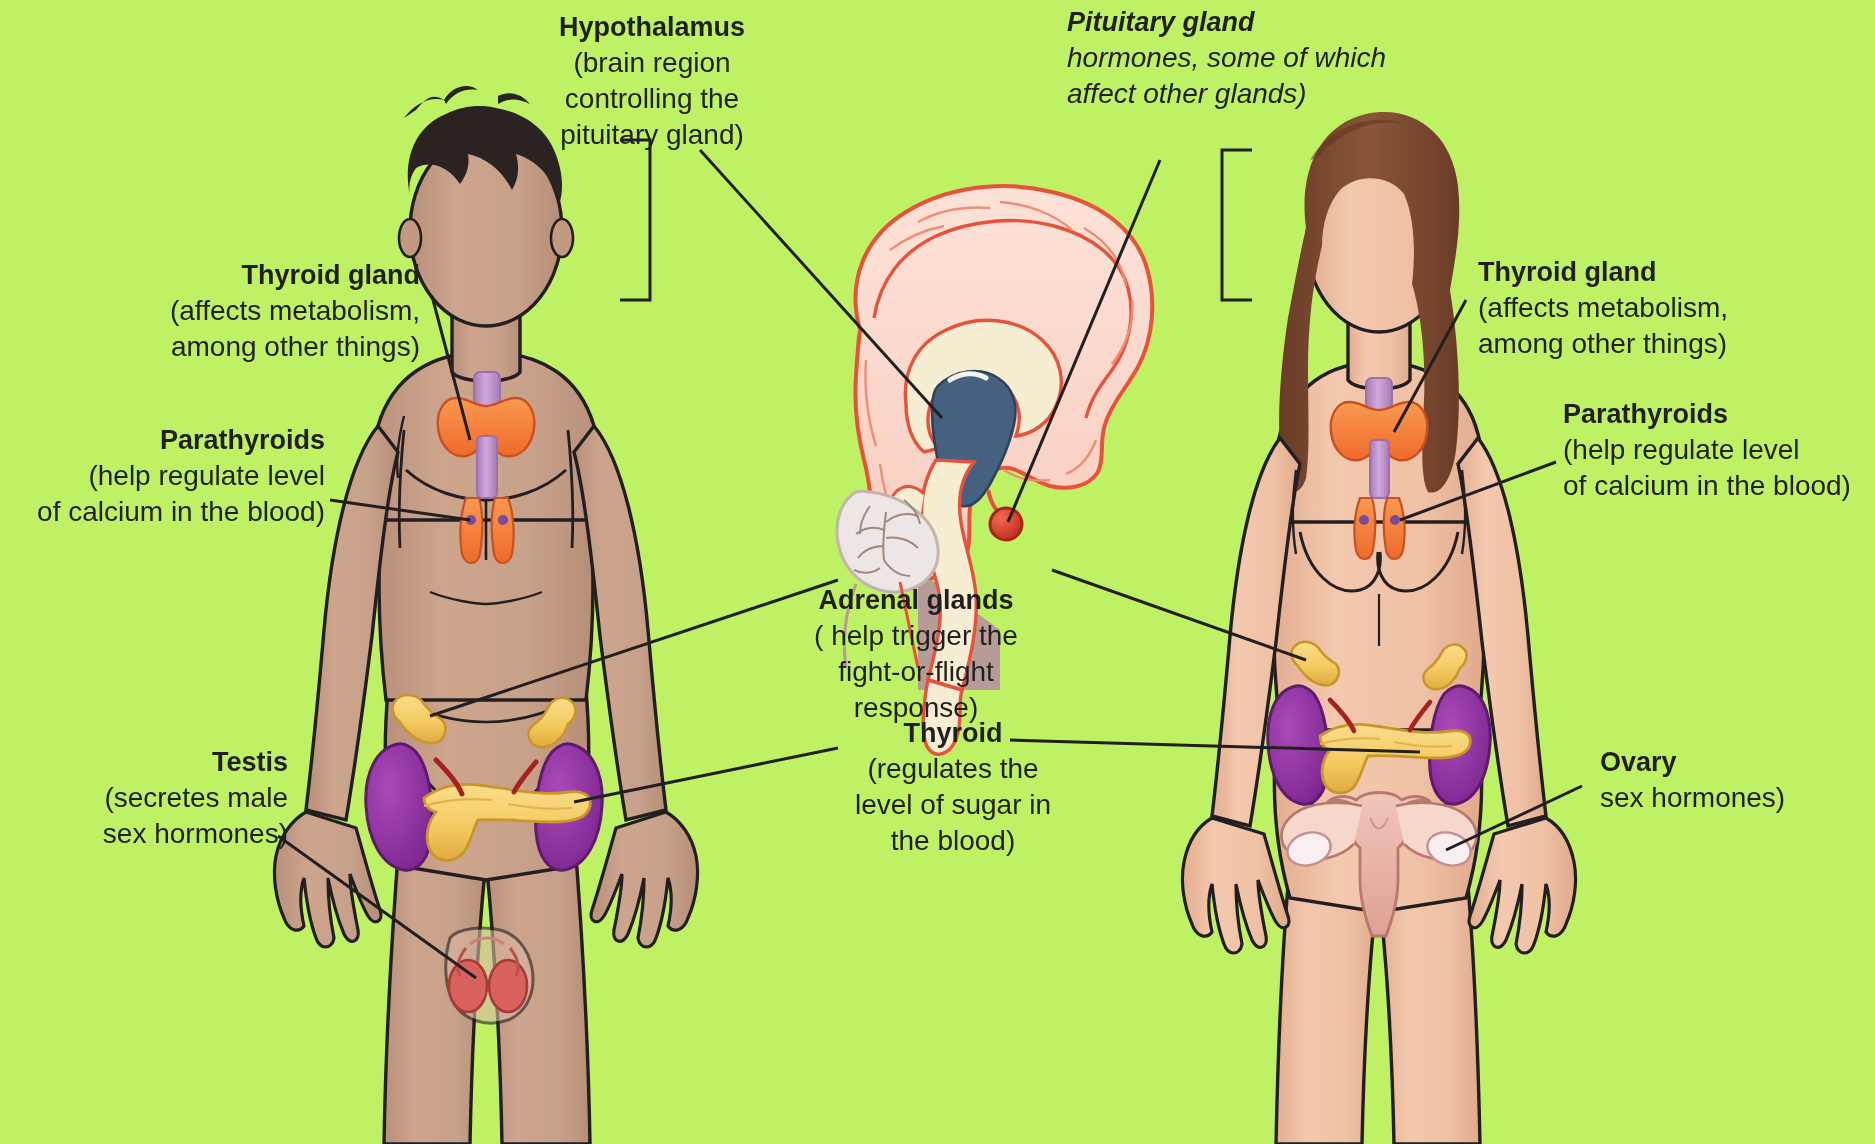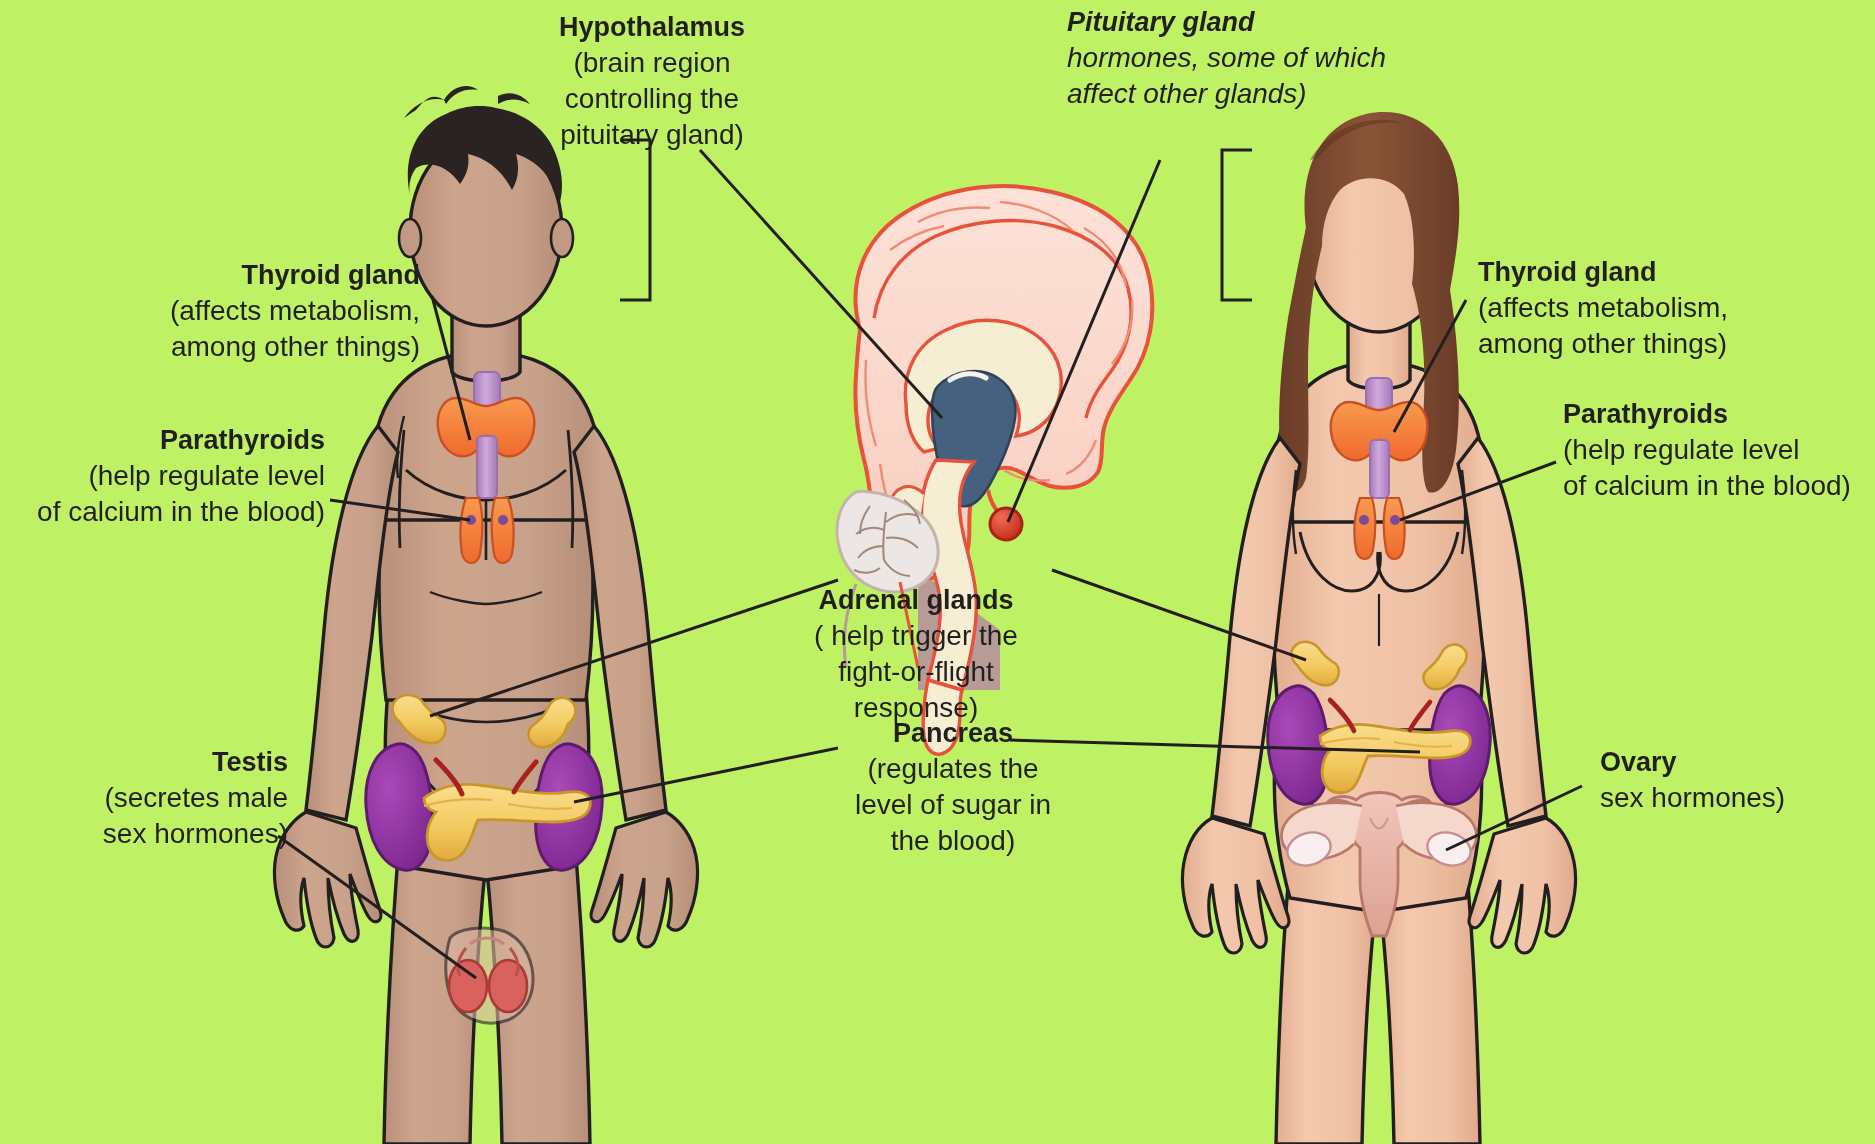--- a/index.html
+++ b/index.html
@@ -405,21 +405,21 @@
   </div>
 
   <div class="lbl ta-c" style="left:796px;top:548px;width:240px;margin-top:35px;">
     <span class="ttl">Adrenal glands</span>
     <span class="sub">( help trigger the</span>
     <span class="sub">fight-or-flight</span>
     <span class="sub">response)</span>
   </div>
 
   <div class="lbl ta-c" style="left:838px;top:716px;width:230px;">
-    <span class="ttl">Pancreas</span>
+    <span class="ttl">Thyroid</span>
     <span class="sub">(regulates the</span>
     <span class="sub">level of sugar in</span>
     <span class="sub">the blood)</span>
   </div>
 
   <div class="lbl ta-r" style="left:18px;top:745px;width:270px;">
     <span class="ttl">Testis</span>
     <span class="sub">(secretes male</span>
     <span class="sub">sex hormones)</span>
   </div>

